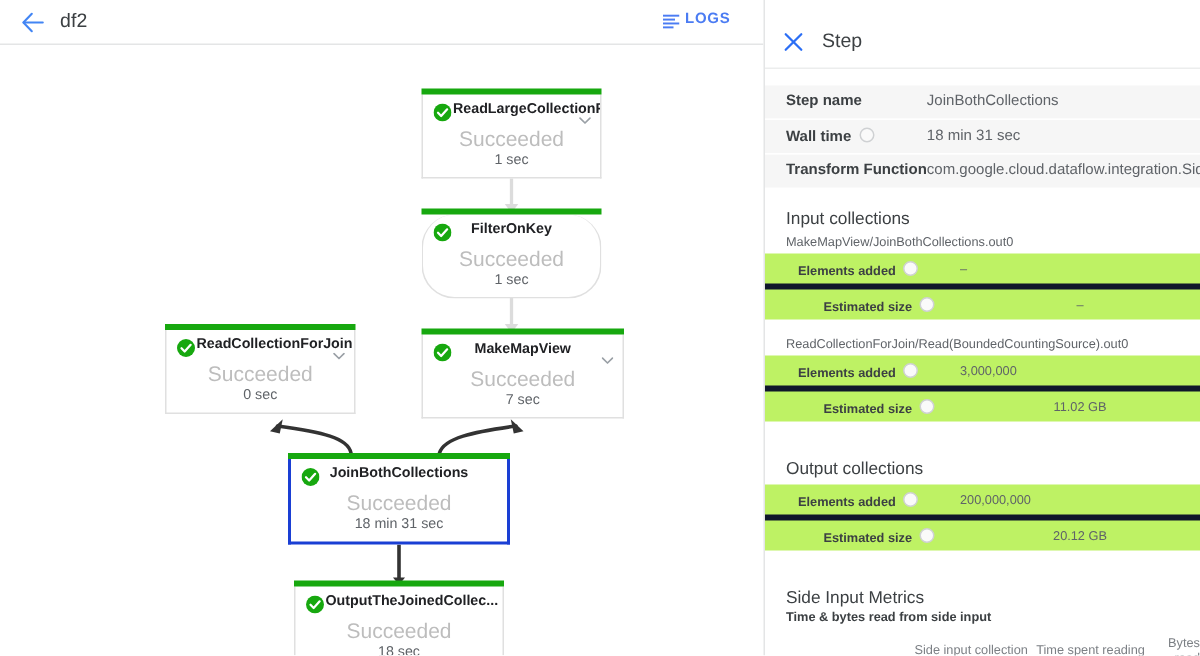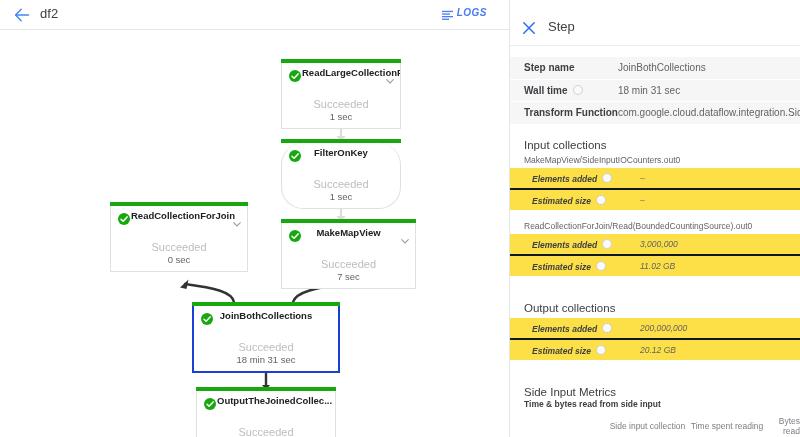--- a/index.html
+++ b/index.html
@@ -11,39 +11,39 @@
     color:#3c4043;
   }
   .app{position:relative;width:800px;height:437px;}
 
   
   .left-pane{position:absolute;left:0;top:0;width:509px;height:437px;background:#fff;overflow:hidden;}
   .topbar{position:absolute;left:0;top:0;width:509px;height:29px;background:#fff;}
   .topbar-divider{position:absolute;left:0;top:29px;width:509px;height:1px;background:#e4e5e6;}
   .back-arrow{position:absolute;left:14px;top:8px;width:18px;height:14px;color:#4285f4;cursor:pointer;}
   .job-title{position:absolute;left:40px;top:6px;font-size:13px;color:#3c4043;letter-spacing:.1px;}
-  .logs-btn{position:absolute;right:22px;top:7px;display:flex;align-items:center;gap:4px;cursor:pointer;font-style:italic;}
+  .logs-btn{position:absolute;right:22px;top:7px;display:flex;align-items:center;gap:4px;cursor:pointer;}
   .logs-icon{width:11px;height:11px;display:block;}
   .logs-label{font-size:10px;font-weight:bold;color:#4b7cf3;letter-spacing:.5px;}
 
   
   .graph{position:absolute;left:0;top:30px;width:508px;height:407px;background:#fff;overflow:hidden;}
   .edges{position:absolute;left:0;top:0;width:508px;height:407px;}
 
   .node{position:absolute;background:#fff;border:1px solid #e0e0e0;border-top:none;
         box-sizing:border-box;}
   .node .topbar-green{position:absolute;left:-1px;top:-4px;width:calc(100% + 2px);height:4px;background:#17a80f;}
   .node.selected{border:2px solid #1a3fd4;border-top:none;}
   .node.selected .topbar-green{left:-2px;top:-4px;width:calc(100% + 4px);}
   .node-row{position:relative;height:20px;}
   .node-check{position:absolute;left:7px;top:5px;width:12px;height:12px;}
   .node-title{position:absolute;left:0;right:0;top:4px;text-align:center;font-size:9.5px;font-weight:bold;color:#202124;
               white-space:nowrap;overflow:hidden;padding:0 20px;box-sizing:border-box;}
   .node-chevron{position:absolute;right:6px;top:7px;width:8px;height:5px;}
-  .node-status{text-align:center;font-size:11px;color:#bdbdbd;margin-top:15px;}
+  .node-status{text-align:center;font-size:14px;color:#bdbdbd;margin-top:1px;}
   .node-time{text-align:center;font-size:9.5px;color:#5f6368;margin-top:1px;}
 
   
   .divider-v{position:absolute;left:509px;top:0;width:1px;height:437px;background:#e4e5e6;}
   .right-pane{position:absolute;left:510px;top:12px;width:290px;height:437px;background:#fff;overflow:hidden;}
   .panel-head{position:absolute;left:0;top:0;width:290px;height:33px;}
   .panel-close{position:absolute;left:12px;top:9px;width:14px;height:14px;color:#2b6ef5;cursor:pointer;}
   .panel-title{position:absolute;left:38px;top:7px;font-size:13px;color:#3c4043;}
   .panel-head-divider{position:absolute;left:0;top:33px;width:290px;height:1px;background:#eceded;}
 
@@ -51,25 +51,25 @@
 
   
   .kv-table{width:100%;border-collapse:collapse;}
   .kv-table tr{background:#f6f6f6;}
   .kv-table td{font-size:10px;padding:4px 0 4px 0;vertical-align:top;line-height:1.35;}
   .kv-table td.k{width:108px;padding-left:14px;font-weight:bold;color:#3c4043;white-space:nowrap;}
   .kv-table td.v{color:#5f6368;padding-right:10px;}
   .kv-table tr + tr td{border-top:1px solid #fff;}
 
   .sub-table{width:100%;border-collapse:collapse;}
-  .sub-table tr{background:#fde047;font-style:italic;}
+  .sub-table tr{background:#bef264;}
   .sub-table td{font-size:8.5px;padding:4px 0;}
   .sub-table td.k{width:108px;padding-left:22px;font-weight:bold;color:#3c4043;white-space:nowrap;}
   .sub-table td.v{color:#5f6368;}
-  .sub-table tr + tr td{border-top:2px solid #0f172a;}
+  .sub-table tr + tr td{border-top:4px solid #0f172a;text-align:center;}
 
   .section-h{font-size:11.5px;color:#3c4043;padding:0 16px 4px 14px;}
   .coll-name{font-size:8.5px;color:#5f6368;padding:0 0 3px 14px;}
   .spacer-10{height:11px;}
   .spacer-14{height:15px;}
 
   .info-ico{display:inline-block;width:8px;height:8px;border-radius:50%;border:1px solid #cfd1d3;
             position:relative;top:1px;margin-left:5px;background:#fafafa;}
 
   .si-title{font-size:11.5px;color:#3c4043;padding:0 0 1px 14px;}
@@ -155,21 +155,21 @@
               <span class="node-check"><svg viewBox="0 0 12 12" width="12" height="12" aria-hidden="true">
                   <circle cx="6" cy="6" r="6" fill="#17a80f"></circle>
                   <path d="M3 6.2 L5.1 8.3 L9.1 3.9" fill="none" stroke="#fff" stroke-width="1.5" stroke-linecap="round" stroke-linejoin="round"></path>
                 </svg></span>
               <div class="node-title">FilterOnKey</div>
             </div>
             <div class="node-status">Succeeded</div>
             <div class="node-time">1 sec</div>
             <div style="height:6px"></div>
           </div>
-          <div class="node" style="left: 110px; top: 176px; width: 138px;">
+          <div class="node" style="left: 110px; top: 190px; width: 127px;">
             <div class="topbar-green"></div>
             <div class="node-row">
               <span class="node-check"><svg viewBox="0 0 12 12" width="12" height="12" aria-hidden="true">
                   <circle cx="6" cy="6" r="6" fill="#17a80f"></circle>
                   <path d="M3 6.2 L5.1 8.3 L9.1 3.9" fill="none" stroke="#fff" stroke-width="1.5" stroke-linecap="round" stroke-linejoin="round"></path>
                 </svg></span>
               <div class="node-title">ReadCollectionForJoin</div>
               <span class="node-chevron"><svg viewBox="0 0 8 5" width="8" height="5" aria-hidden="true">
                   <path d="M0.7 0.7 L4 4 L7.3 0.7" fill="none" stroke="#9aa0a6" stroke-width="1.1" stroke-linecap="round" stroke-linejoin="round"></path>
                 </svg></span>
@@ -255,21 +255,21 @@
             <tr>
               <td class="k">Transform Function</td>
               <td class="v">com.google.cloud.dataflow.integration.SideInputIOCounters$2</td>
             </tr>
           </tbody>
       </table>
 
       <div class="spacer-14"></div>
       <div class="section-h">Input collections</div>
       <div id="input-groups">
-          <div class="coll-name">MakeMapView/SideInputIOCounters.out0</div>
+          <div class="coll-name">MakeMapView/JoinBothCollections.out0</div>
           <table class="sub-table">
             <tbody>
               <tr>
                 <td class="k">Elements added<span class="info-ico"></span></td>
                 <td class="v">–</td>
               </tr>
               <tr>
                 <td class="k">Estimated size<span class="info-ico"></span></td>
                 <td class="v">–</td>
               </tr>

